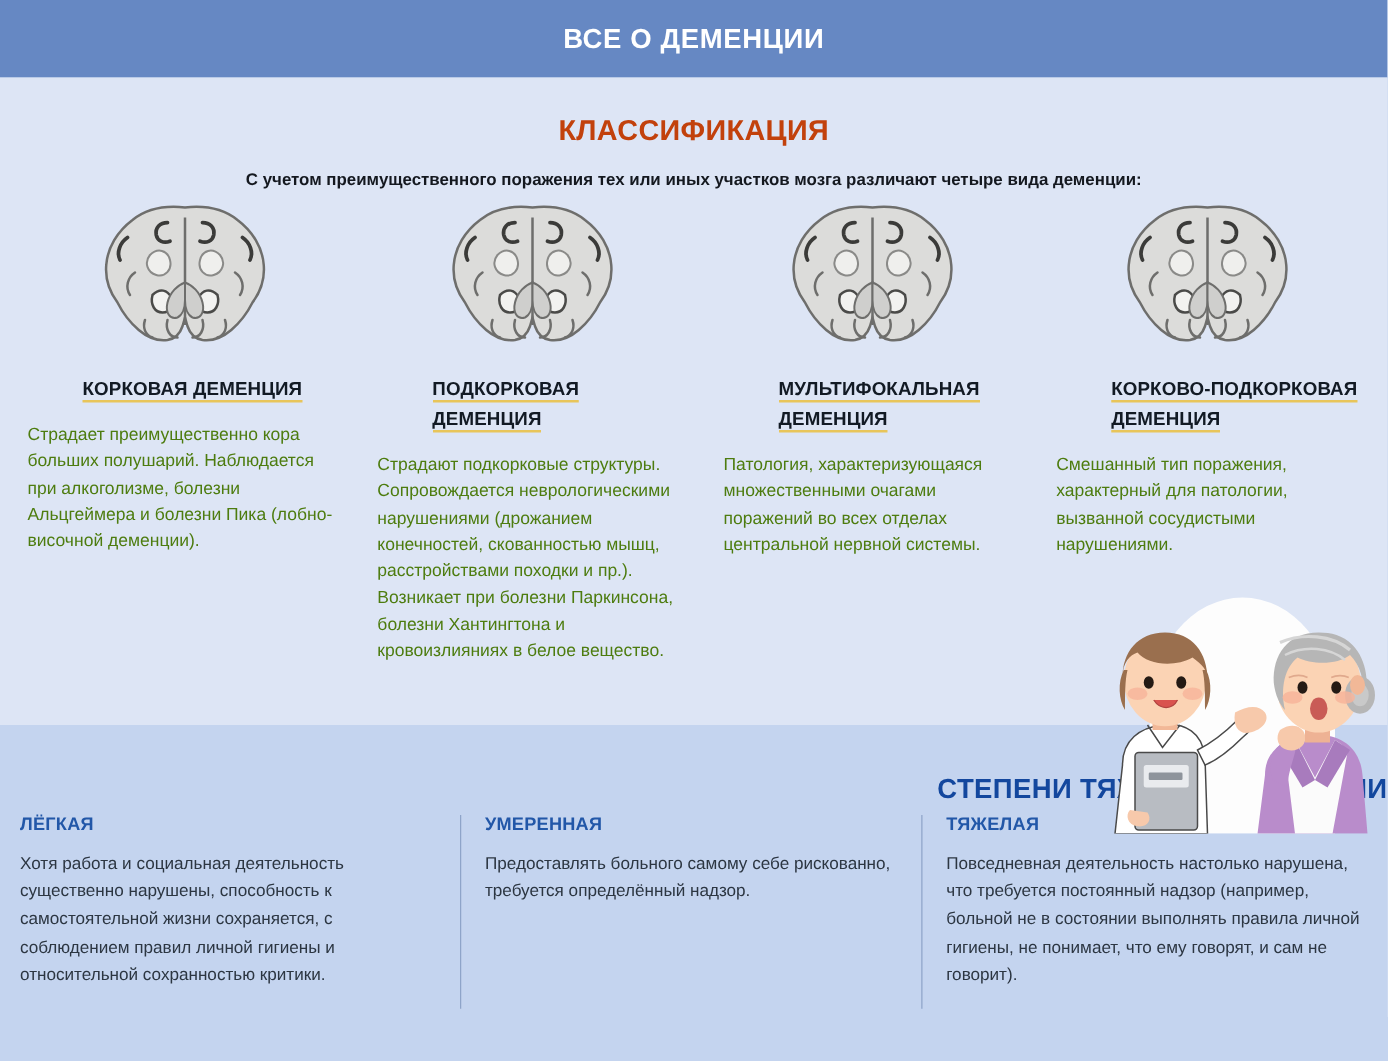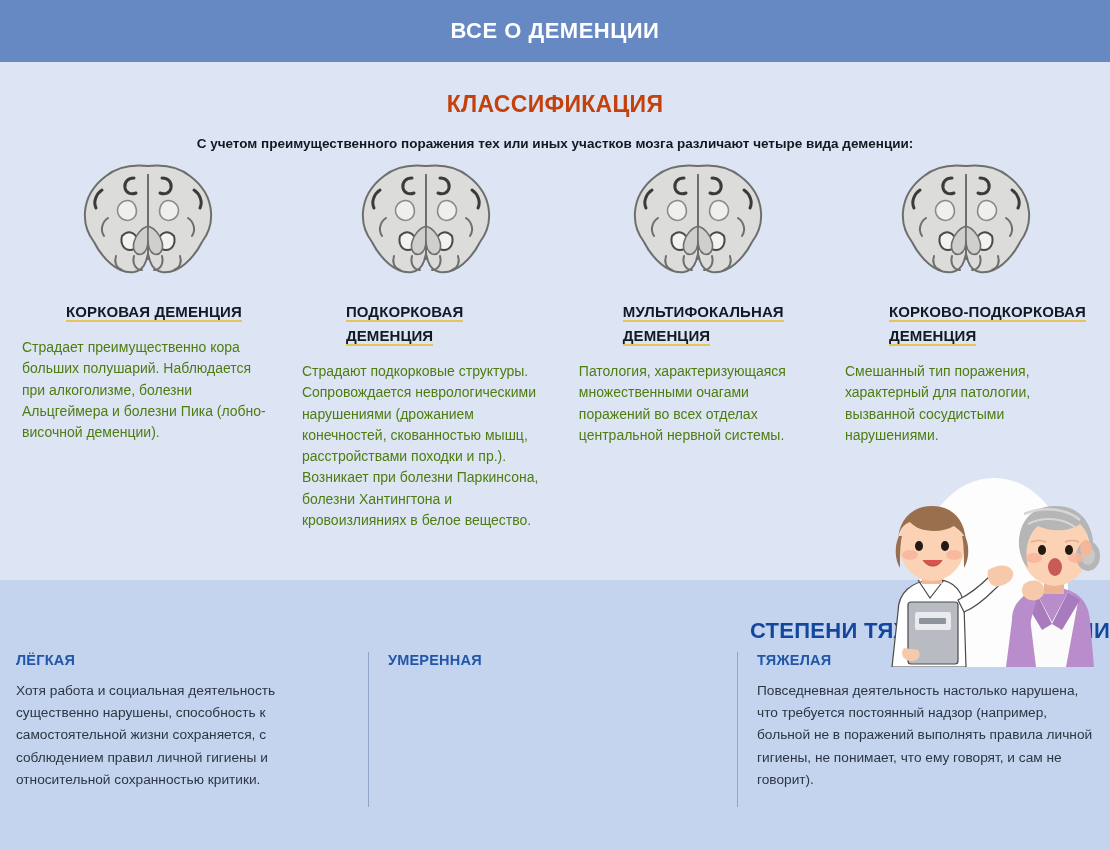--- a/index.html
+++ b/index.html
@@ -338,26 +338,27 @@
     <div class="severity-row">
 
       <div class="sev-col sev-col-1">
         <div class="sev-heading">ЛЁГКАЯ</div>
         <div class="sev-body">Хотя работа и социальная деятельность существенно нарушены, способность к самостоятельной жизни сохраняется, с соблюдением правил личной гигиены и относительной сохранностью критики.</div>
       </div>
 
       <div class="sev-col sev-col-2">
         <div class="sev-divider"></div>
         <div class="sev-heading">УМЕРЕННАЯ</div>
+        <div class="sev-body">Предоставлять больного самому себе рискованно, требуется определённый надзор.</div>
       </div>
 
       <div class="sev-col sev-col-3">
         <div class="sev-divider"></div>
         <div class="sev-heading">ТЯЖЕЛАЯ</div>
-        <div class="sev-body">Повседневная деятельность настолько нарушена, что требуется постоянный надзор (например, больной не в поражений выполнять правила личной гигиены, не понимает, что ему говорят, и сам не говорит).</div>
+        <div class="sev-body">Повседневная деятельность настолько нарушена, что требуется постоянный надзор (например, больной не в состоянии выполнять правила личной гигиены, не понимает, что ему говорят, и сам не говорит).</div>
       </div>
 
     </div>
   </div>
 
   <div class="people-illustration">
     <svg width="244" height="195" viewBox="0 0 244 195" aria-hidden="true">
 
       <ellipse cx="128" cy="96" rx="74" ry="90" fill="#fdfdfd"></ellipse>
       <rect x="54" y="96" width="148" height="99" fill="#fdfdfd"></rect>

